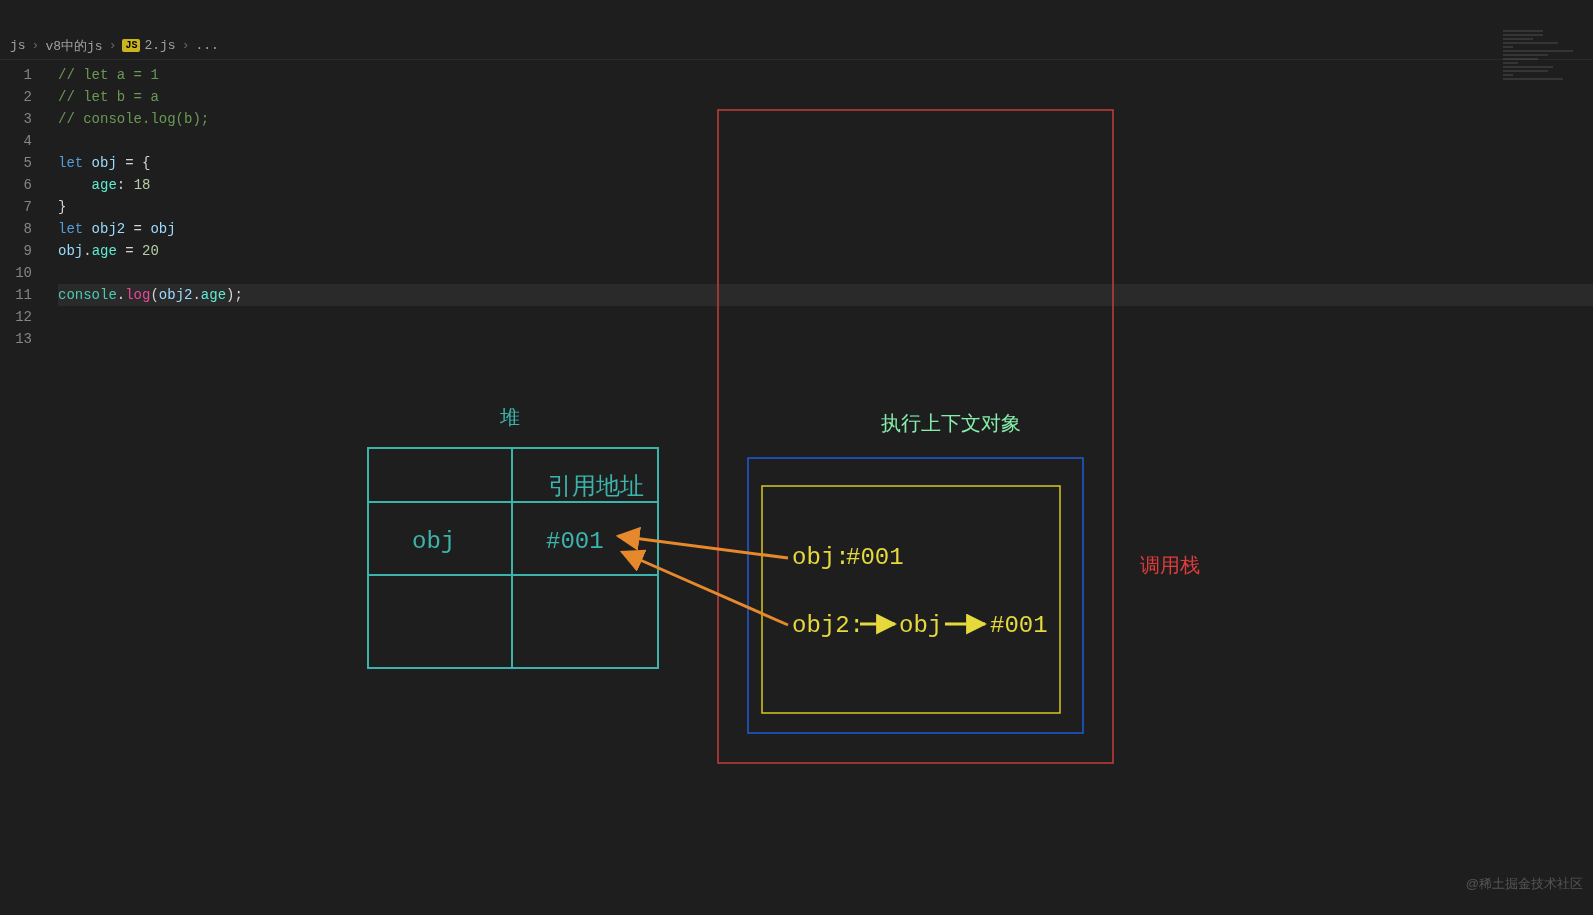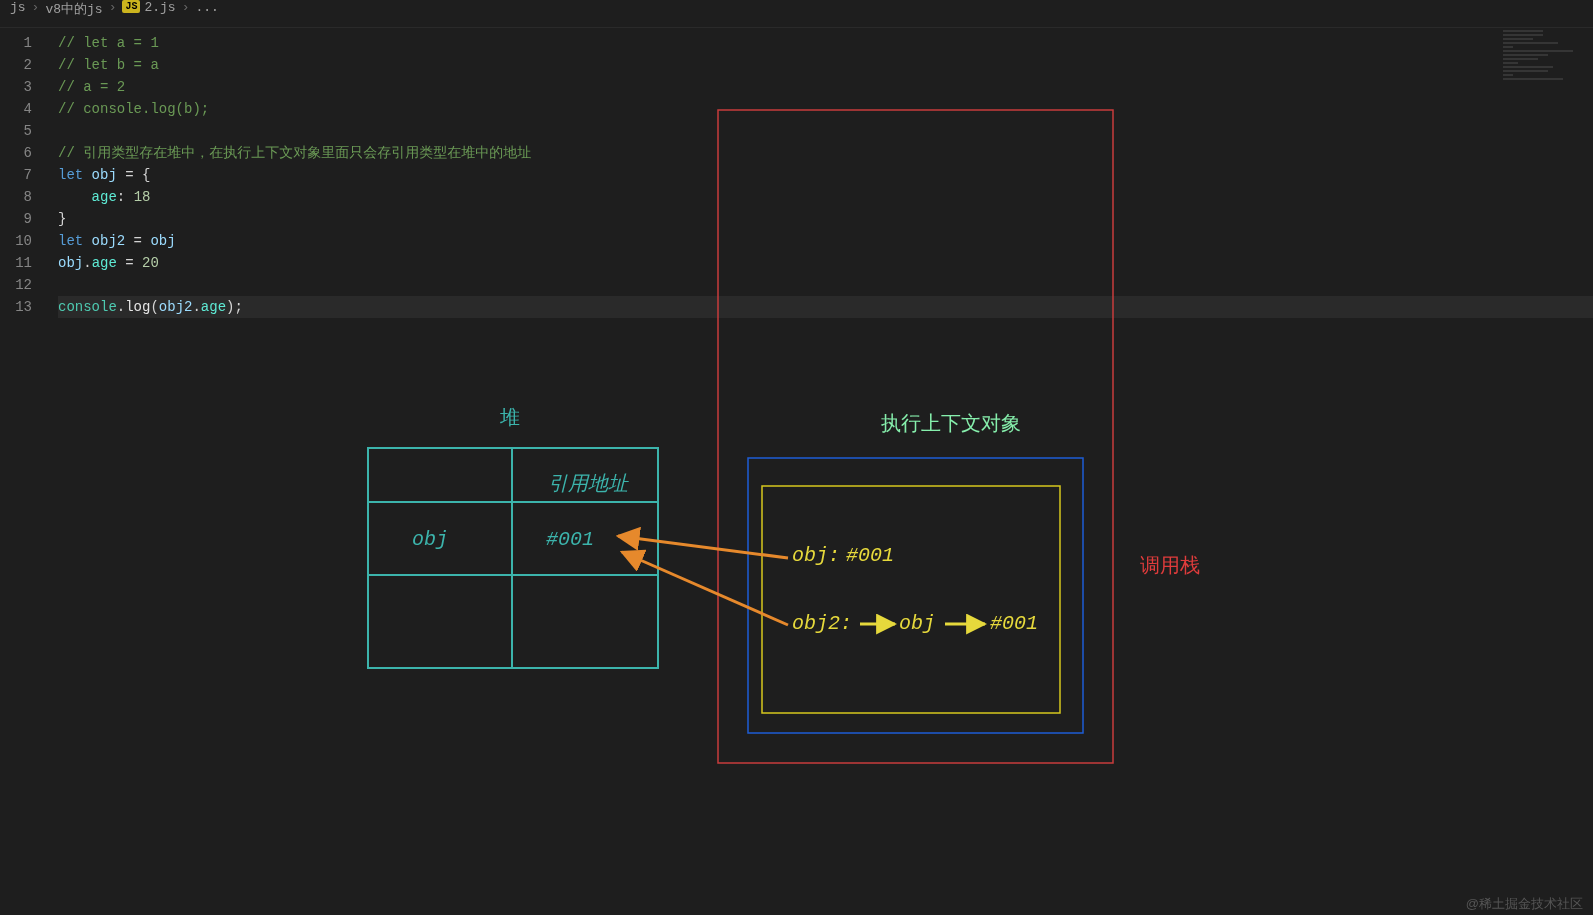--- a/index.html
+++ b/index.html
@@ -9,25 +9,26 @@
       font-family: Consolas, 'Courier New', monospace;
       font-size: 14px;
       width: 1593px;
       height: 915px;
       position: relative;
       overflow: hidden;
     }
     .breadcrumb {
       height: 28px;
       display: flex;
-      align-items: flex-start;
+      align-items: center;
       padding: 0 10px;
       color: #a0a0a0;
       font-size: 13px;
       border-bottom: 1px solid #2a2a2a;
+      margin-top: 32px;
     }
     .breadcrumb .sep { margin: 0 6px; color: #666; }
     .js-icon {
       background: #cbb41e;
       color: #000;
       font-weight: bold;
       font-size: 10px;
       padding: 1px 3px;
       margin-right: 4px;
       border-radius: 2px;
@@ -48,46 +49,46 @@
       flex: 1;
     }
     .code .line { height: 22px; line-height: 22px; white-space: pre; margin-left: 8px; }
     .tok-comment { color: #6a9955; }
     .tok-keyword { color: #569cd6; }
     .tok-var { color: #9cdcfe; }
     .tok-prop { color: #5eead4; }
     .tok-num { color: #b5cea8; }
     .tok-punct { color: #d4d4d4; }
     .tok-obj { color: #4ec9b0; }
-    .tok-fn { color: #e5e5e5; }
+    .tok-fn { color: #ec4899; }
     .highlight-line { background: #2a2a2a; width: 100%; }
 
     .diagram {
       position: absolute;
       top: 0;
       left: 0;
       width: 1593px;
       height: 915px;
       pointer-events: none;
     }
     .label {
       position: absolute;
       font-family: "Microsoft YaHei", "PingFang SC", sans-serif;
       font-size: 20px;
     }
     .heap-label { color: #3cb4ac; }
     .ctx-label { color: #86efac; margin-left: 37px; }
     .stack-label { color: #e03c3c; text-align: right; }
-    .cell-text { position: absolute; font-size: 20px; font-style: italic; }
+    .cell-text { position: absolute; font-size: 24px; }
     .cyan { color: #3cb4ac; }
     .yellow { color: #e6d93c; }
     .watermark {
       position: absolute;
       right: 10px;
-      bottom: 2px;
+      bottom: 22px;
       color: #555;
       font-size: 13px;
       font-family: "Microsoft YaHei", "PingFang SC", sans-serif;
     }
     .minimap {
       position: absolute;
       top: 28px;
       right: 0;
       width: 90px;
       height: 60px;
@@ -121,24 +122,22 @@
       <div>8</div>
       <div>9</div>
       <div>10</div>
       <div>11</div>
       <div>12</div>
       <div>13</div>
     </div>
   <div class="code" id="code">
       <div class="line"><span class="tok-comment">// let a = 1</span></div>
       <div class="line"><span class="tok-comment">// let b = a</span></div>
-      <div class="line"><span class="tok-comment">// a = 2</span></div>
       <div class="line"><span class="tok-comment">// console.log(b);</span></div>
       <div class="line"></div>
-      <div class="line"><span class="tok-comment">// 引用类型存在堆中，在执行上下文对象里面只会存引用类型在堆中的地址</span></div>
       <div class="line"><span class="tok-keyword">let </span><span class="tok-var">obj</span><span class="tok-punct"> = {</span></div>
       <div class="line"><span class="tok-punct">    </span><span class="tok-prop">age</span><span class="tok-punct">: </span><span class="tok-num">18</span></div>
       <div class="line"><span class="tok-punct">}</span></div>
       <div class="line"><span class="tok-keyword">let </span><span class="tok-var">obj2</span><span class="tok-punct"> = </span><span class="tok-var">obj</span></div>
       <div class="line"><span class="tok-var">obj</span><span class="tok-punct">.</span><span class="tok-prop">age</span><span class="tok-punct"> = </span><span class="tok-num">20</span></div>
       <div class="line"></div>
       <div class="line highlight-line"><span class="tok-obj">console</span><span class="tok-punct">.</span><span class="tok-fn">log</span><span class="tok-punct">(</span><span class="tok-var">obj2</span><span class="tok-punct">.</span><span class="tok-prop">age</span><span class="tok-punct">);</span></div>
     </div>
 </div>
 

